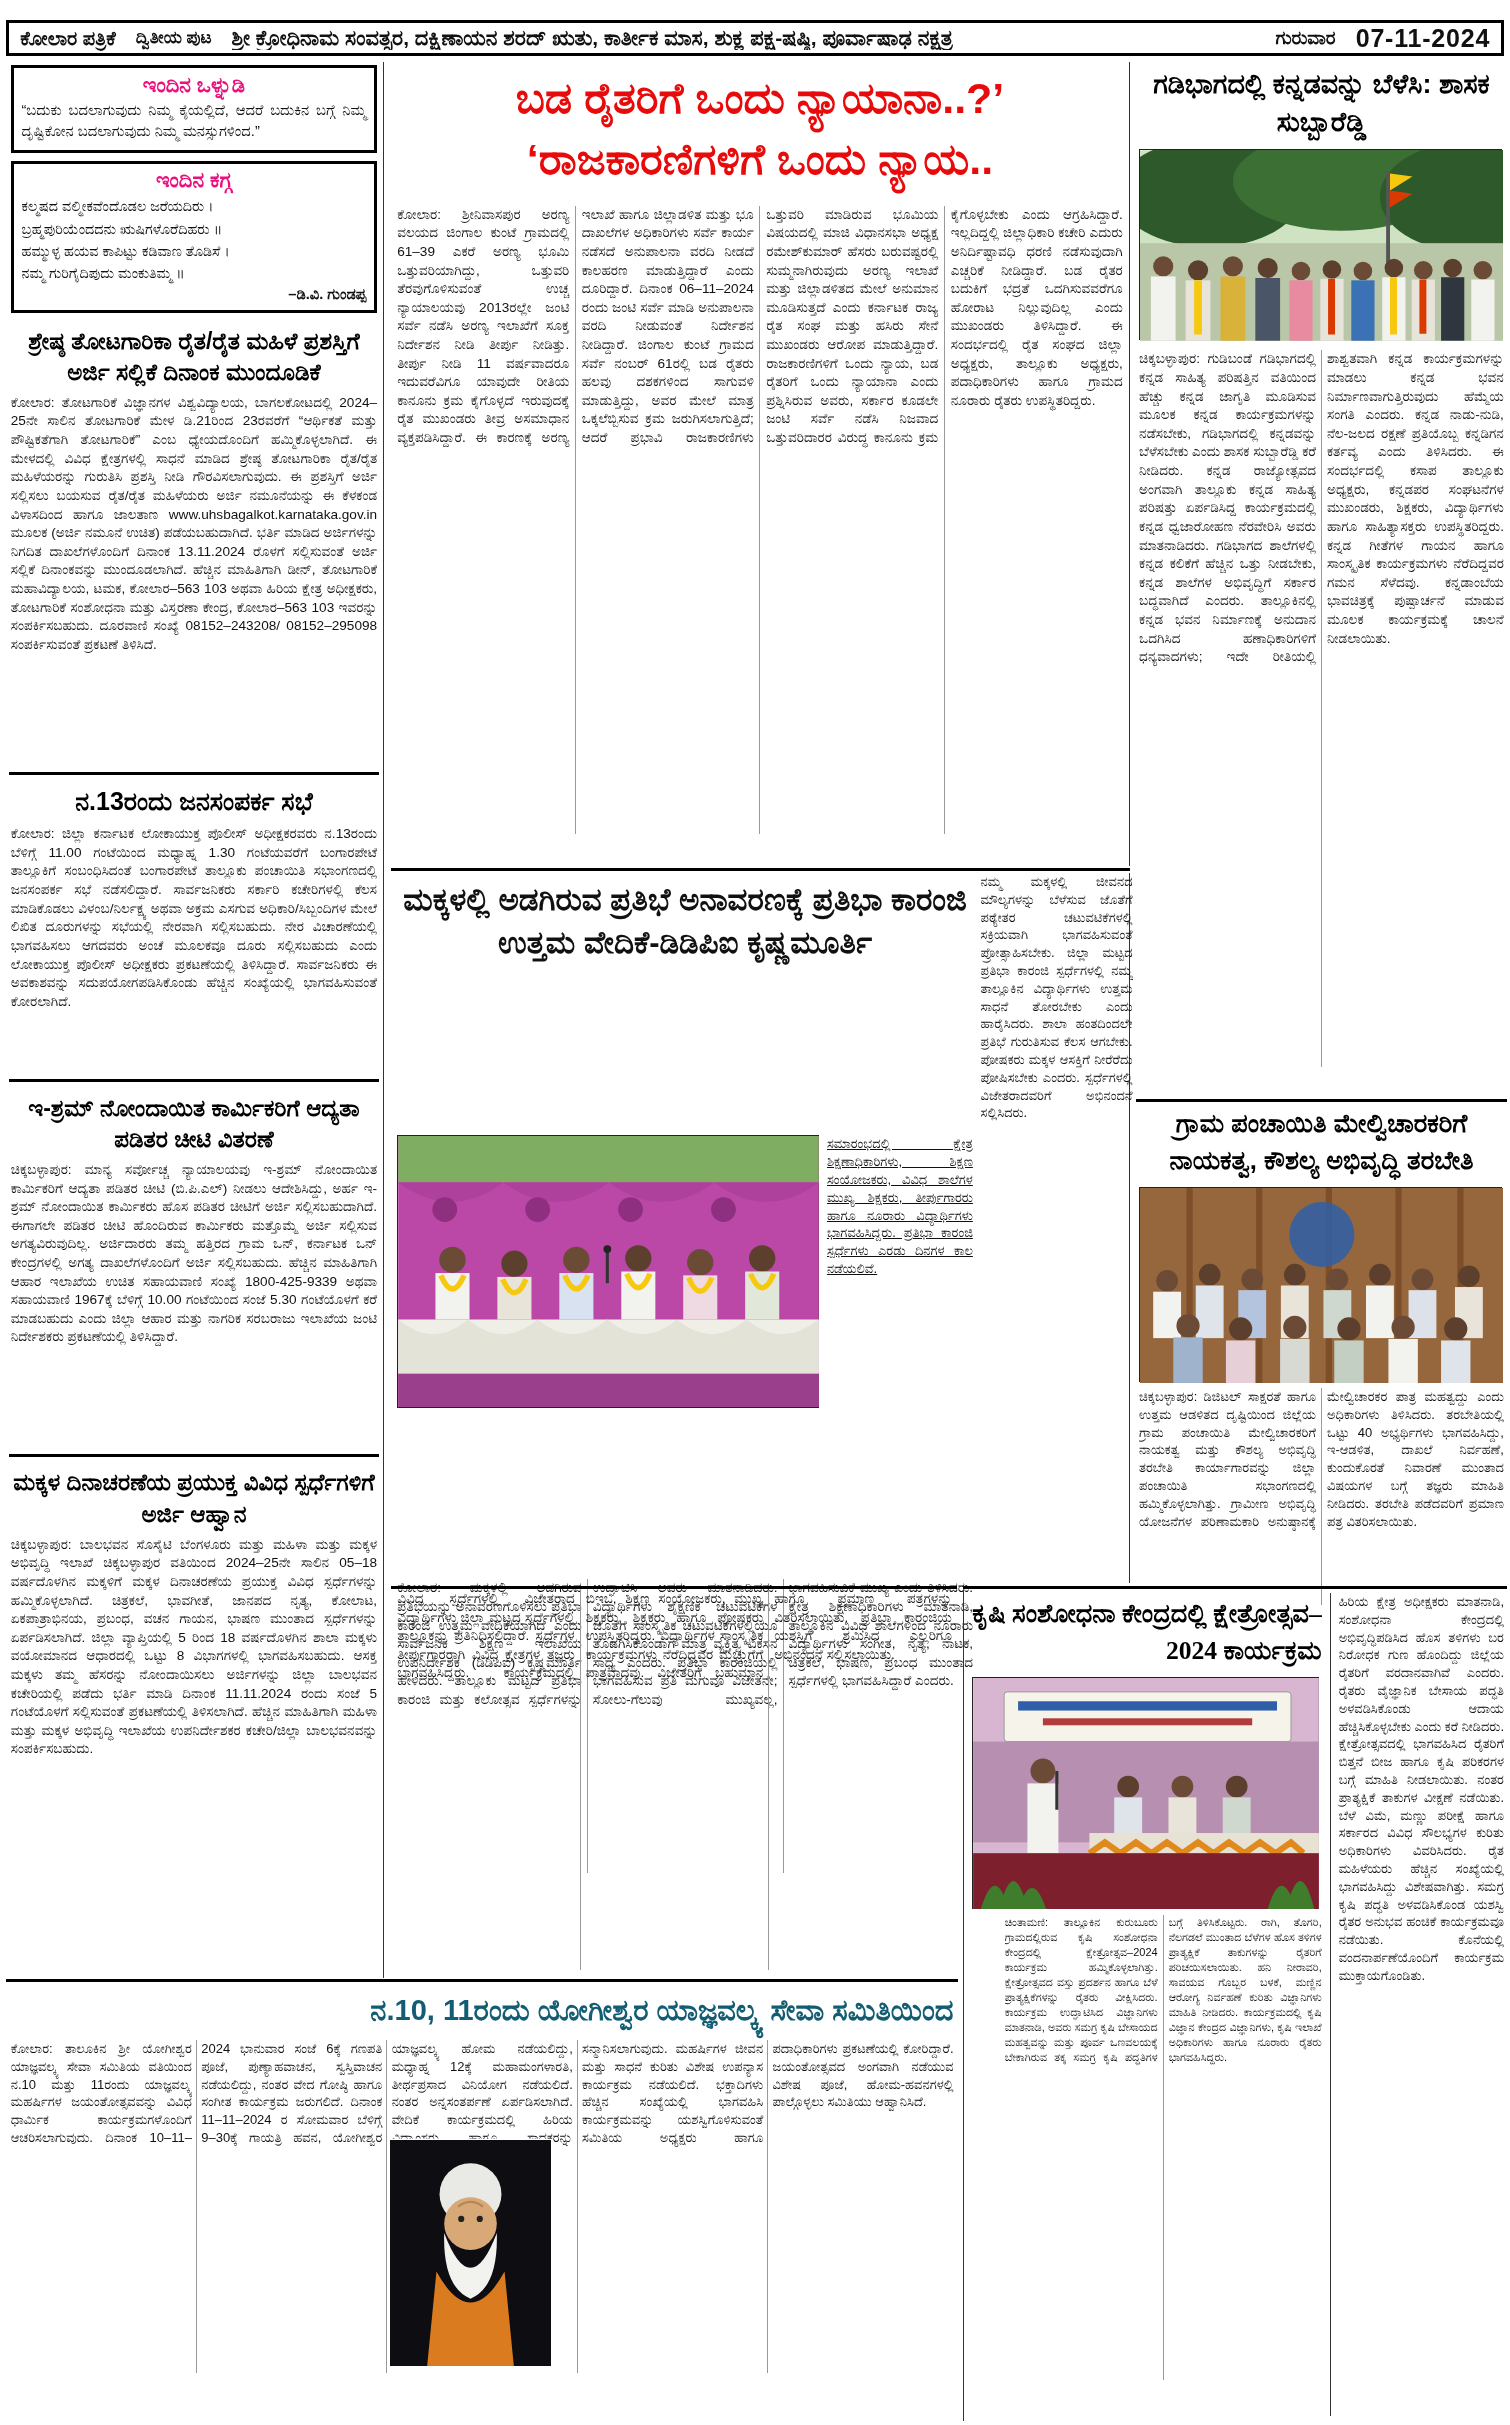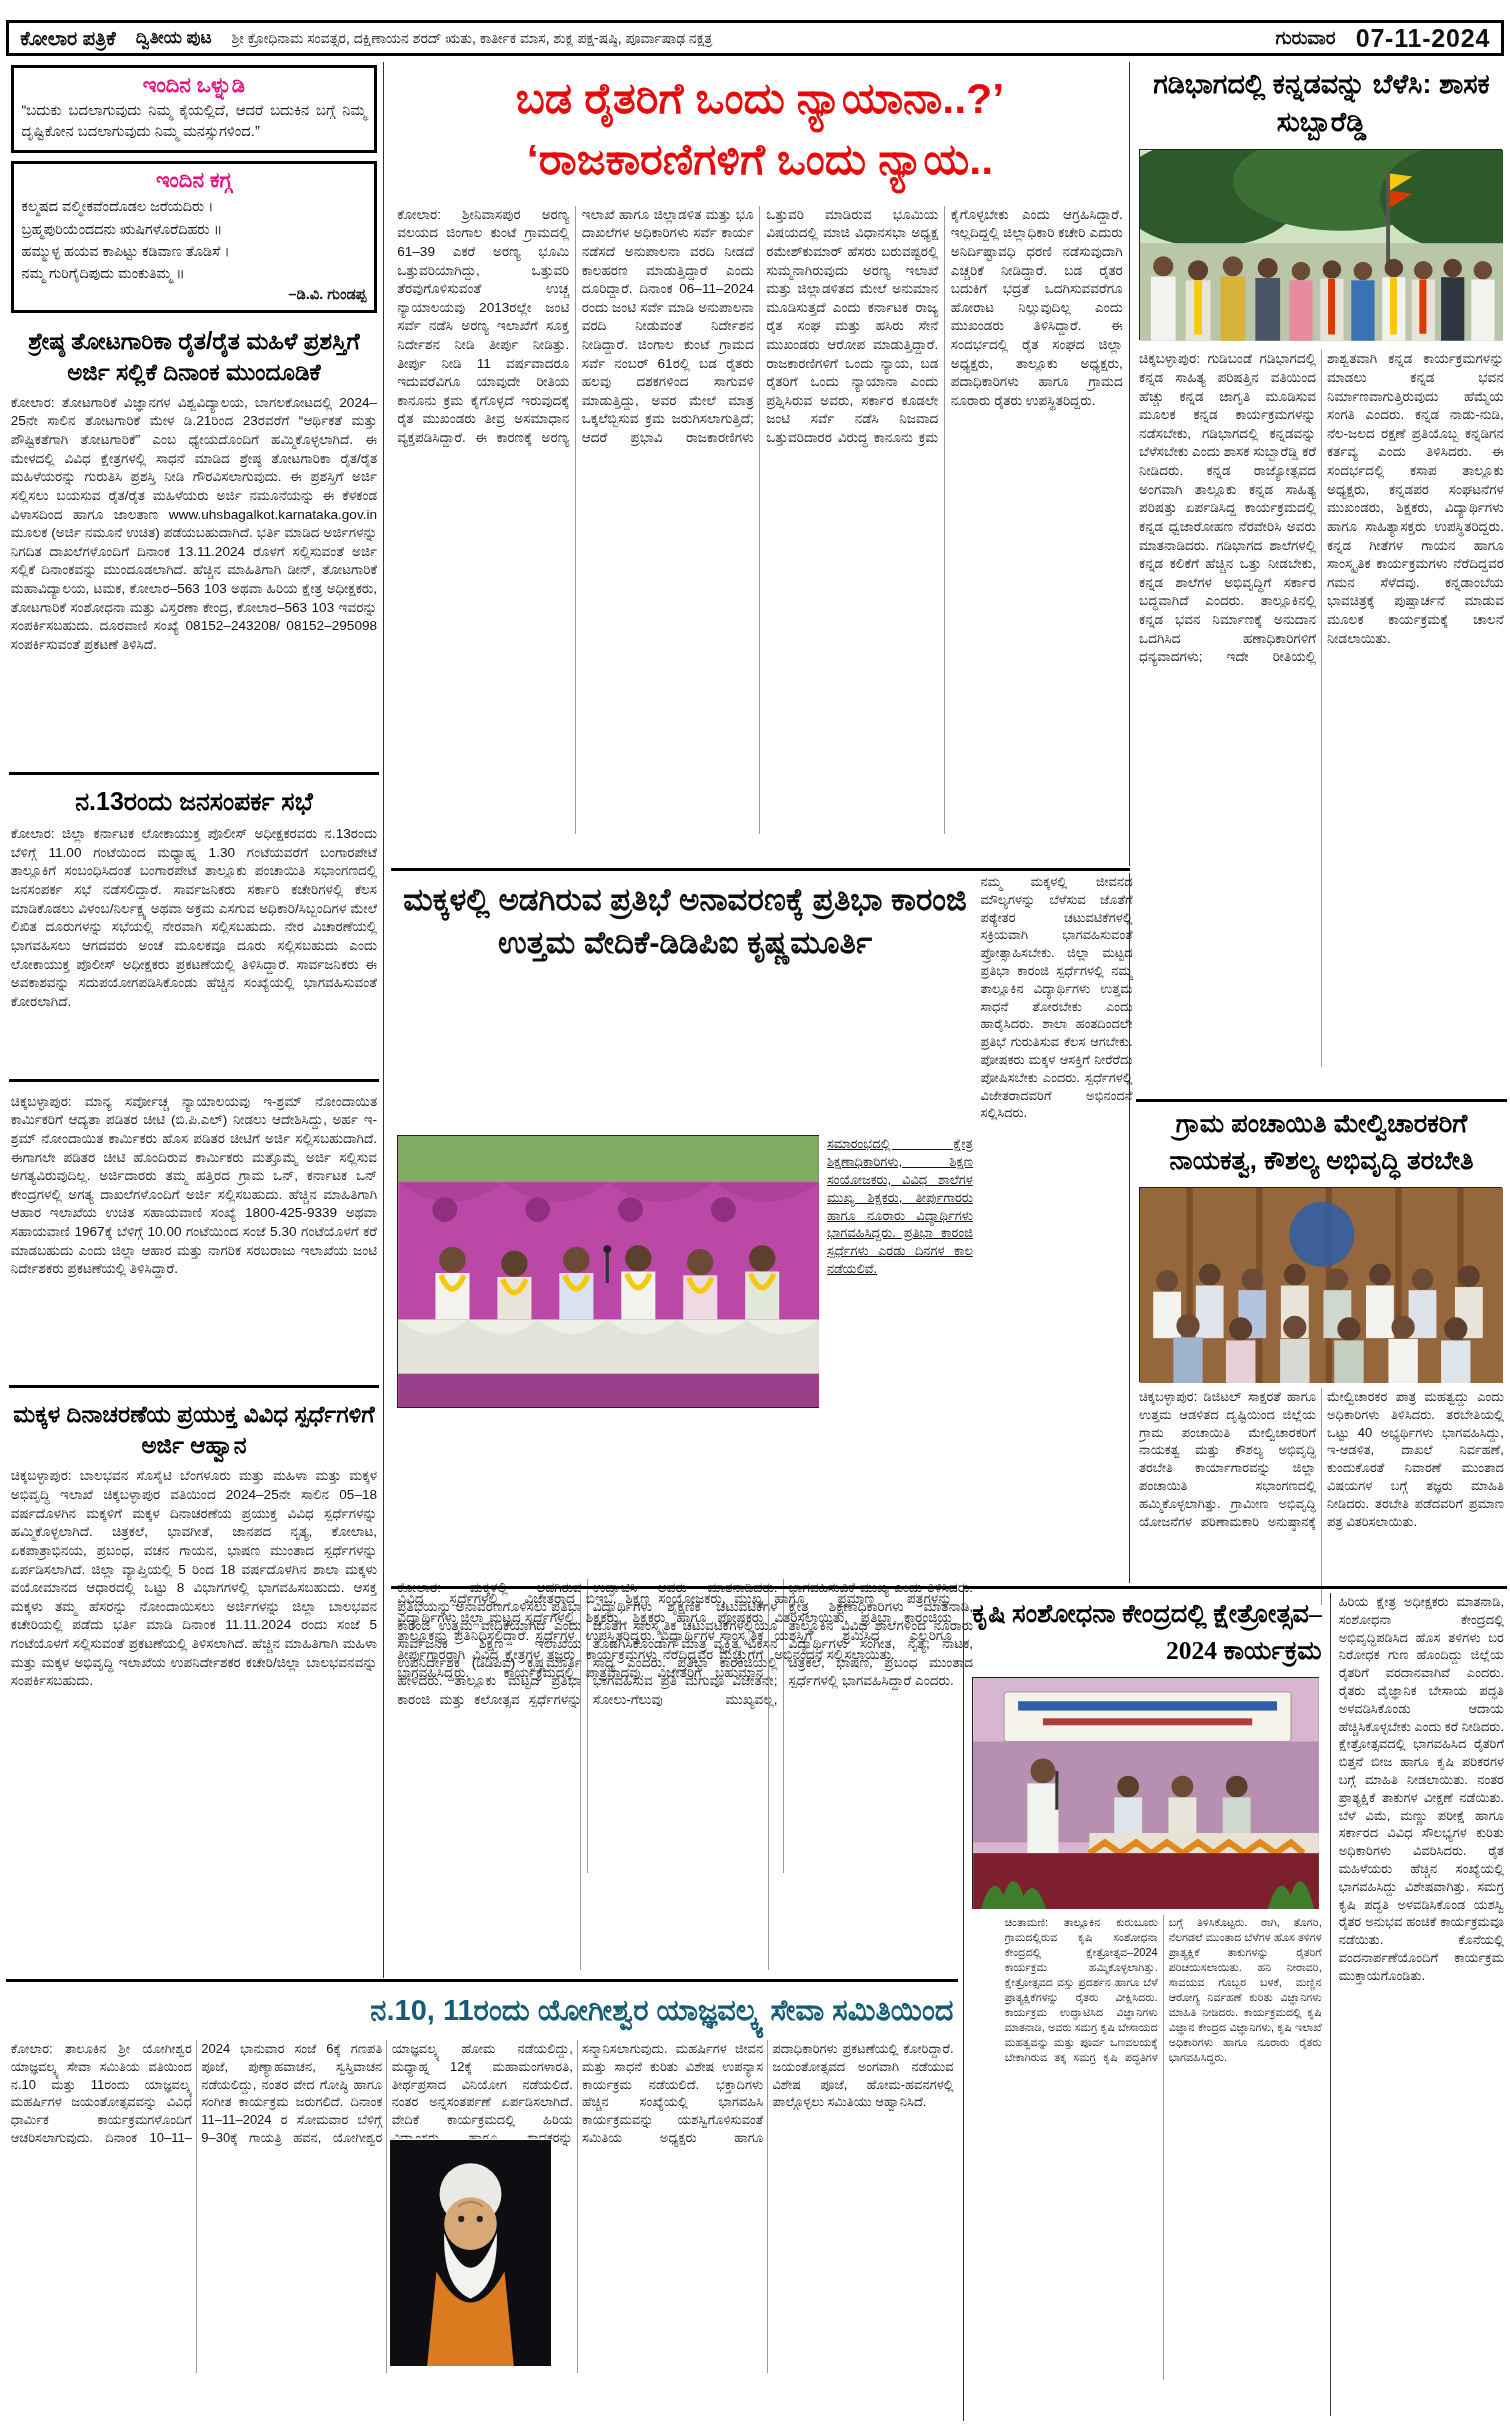--- a/index.html
+++ b/index.html
@@ -5,21 +5,21 @@
   * { margin:0; padding:0; box-sizing:border-box; }
   html,body { background:#fff; }
   body { font-family:"Liberation Sans", sans-serif; color:#111; }
   #page { position:relative; width:1510px; height:2426px; background:#fff; overflow:hidden; }
 
   
   #masthead { position:absolute; left:6.2px; top:20px; width:1498px; height:36px;
     border:3.1px solid #000; display:flex; align-items:center; padding:0 11px; gap:20px; }
   .mh-paper { font-size:19.4px; font-weight:bold; white-space:nowrap; }
   .mh-page  { font-size:17px; font-weight:bold; white-space:nowrap; }
-  .mh-alm   { flex:1; font-size:14px; font-weight:normal; white-space:nowrap; overflow:hidden; }
+  .mh-alm   { flex:1; font-size:21px; font-weight:bold; white-space:nowrap; overflow:hidden; }
   .mh-day   { font-size:18.6px; font-weight:bold; white-space:nowrap; }
   .mh-date  { font-size:25px; font-weight:bold; letter-spacing:0.8px; white-space:nowrap; }
 
   
   .rule-h { position:absolute; background:#000; }
   .body-txt { text-align:justify; font-size:13.6px; line-height:1.37; overflow:hidden; }
   .cols2 { column-count:2; column-gap:11px; column-rule:0.8px solid #999; }
   .cols3 { column-count:3; column-gap:11px; column-rule:0.8px solid #999; }
   .cols4 { column-count:4; column-gap:12.4px; column-rule:0.8px solid #999; }
   .cols5 { column-count:5; column-gap:9.3px; column-rule:0.8px solid #999; }
@@ -105,20 +105,21 @@
       <div class="headline">ಶ್ರೇಷ್ಠ ತೋಟಗಾರಿಕಾ ರೈತ/ರೈತ ಮಹಿಳೆ ಪ್ರಶಸ್ತಿಗೆ ಅರ್ಜಿ ಸಲ್ಲಿಕೆ ದಿನಾಂಕ ಮುಂದೂಡಿಕೆ</div>
       <div class="body-txt" style="height:370px;">ಕೋಲಾರ: ತೋಟಗಾರಿಕೆ ವಿಜ್ಞಾನಗಳ ವಿಶ್ವವಿದ್ಯಾಲಯ, ಬಾಗಲಕೋಟದಲ್ಲಿ 2024–25ನೇ ಸಾಲಿನ ತೋಟಗಾರಿಕೆ ಮೇಳ ಡಿ.21ರಿಂದ 23ರವರೆಗೆ “ಆರ್ಥಿಕತೆ ಮತ್ತು ಪೌಷ್ಟಿಕತೆಗಾಗಿ ತೋಟಗಾರಿಕೆ” ಎಂಬ ಧ್ಯೇಯದೊಂದಿಗೆ ಹಮ್ಮಿಕೊಳ್ಳಲಾಗಿದೆ. ಈ ಮೇಳದಲ್ಲಿ ವಿವಿಧ ಕ್ಷೇತ್ರಗಳಲ್ಲಿ ಸಾಧನೆ ಮಾಡಿದ ಶ್ರೇಷ್ಠ ತೋಟಗಾರಿಕಾ ರೈತ/ರೈತ ಮಹಿಳೆಯರನ್ನು ಗುರುತಿಸಿ ಪ್ರಶಸ್ತಿ ನೀಡಿ ಗೌರವಿಸಲಾಗುವುದು. ಈ ಪ್ರಶಸ್ತಿಗೆ ಅರ್ಜಿ ಸಲ್ಲಿಸಲು ಬಯಸುವ ರೈತ/ರೈತ ಮಹಿಳೆಯರು ಅರ್ಜಿ ನಮೂನೆಯನ್ನು ಈ ಕೆಳಕಂಡ ವಿಳಾಸದಿಂದ ಹಾಗೂ ಜಾಲತಾಣ www.uhsbagalkot.karnataka.gov.in ಮೂಲಕ (ಅರ್ಜಿ ನಮೂನೆ ಉಚಿತ) ಪಡೆಯಬಹುದಾಗಿದೆ. ಭರ್ತಿ ಮಾಡಿದ ಅರ್ಜಿಗಳನ್ನು ನಿಗದಿತ ದಾಖಲೆಗಳೊಂದಿಗೆ ದಿನಾಂಕ 13.11.2024 ರೊಳಗೆ ಸಲ್ಲಿಸುವಂತೆ ಅರ್ಜಿ ಸಲ್ಲಿಕೆ ದಿನಾಂಕವನ್ನು ಮುಂದೂಡಲಾಗಿದೆ. ಹೆಚ್ಚಿನ ಮಾಹಿತಿಗಾಗಿ ಡೀನ್, ತೋಟಗಾರಿಕೆ ಮಹಾವಿದ್ಯಾಲಯ, ಟಮಕ, ಕೋಲಾರ–563 103 ಅಥವಾ ಹಿರಿಯ ಕ್ಷೇತ್ರ ಅಧೀಕ್ಷಕರು, ತೋಟಗಾರಿಕೆ ಸಂಶೋಧನಾ ಮತ್ತು ವಿಸ್ತರಣಾ ಕೇಂದ್ರ, ಕೋಲಾರ–563 103 ಇವರನ್ನು ಸಂಪರ್ಕಿಸಬಹುದು. ದೂರವಾಣಿ ಸಂಖ್ಯೆ 08152–243208/ 08152–295098 ಸಂಪರ್ಕಿಸುವಂತೆ ಪ್ರಕಟಣೆ ತಿಳಿಸಿದೆ.</div>
     </div>
     <div class="l-rule"></div>
     <div class="l-art">
       <div class="headline" style="font-size:25px;">ನ.13ರಂದು ಜನಸಂಪರ್ಕ ಸಭೆ</div>
       <div class="body-txt" style="height:246px;">ಕೋಲಾರ: ಜಿಲ್ಲಾ ಕರ್ನಾಟಕ ಲೋಕಾಯುಕ್ತ ಪೊಲೀಸ್ ಅಧೀಕ್ಷಕರವರು ನ.13ರಂದು ಬೆಳಿಗ್ಗೆ 11.00 ಗಂಟೆಯಿಂದ ಮಧ್ಯಾಹ್ನ 1.30 ಗಂಟೆಯವರೆಗೆ ಬಂಗಾರಪೇಟೆ ತಾಲ್ಲೂಕಿಗೆ ಸಂಬಂಧಿಸಿದಂತೆ ಬಂಗಾರಪೇಟೆ ತಾಲ್ಲೂಕು ಪಂಚಾಯಿತಿ ಸಭಾಂಗಣದಲ್ಲಿ ಜನಸಂಪರ್ಕ ಸಭೆ ನಡೆಸಲಿದ್ದಾರೆ. ಸಾರ್ವಜನಿಕರು ಸರ್ಕಾರಿ ಕಚೇರಿಗಳಲ್ಲಿ ಕೆಲಸ ಮಾಡಿಕೊಡಲು ವಿಳಂಬ/ನಿರ್ಲಕ್ಷ್ಯ ಅಥವಾ ಅಕ್ರಮ ಎಸಗುವ ಅಧಿಕಾರಿ/ಸಿಬ್ಬಂದಿಗಳ ಮೇಲೆ ಲಿಖಿತ ದೂರುಗಳನ್ನು ಸಭೆಯಲ್ಲಿ ನೇರವಾಗಿ ಸಲ್ಲಿಸಬಹುದು. ನೇರ ವಿಚಾರಣೆಯಲ್ಲಿ ಭಾಗವಹಿಸಲು ಆಗದವರು ಅಂಚೆ ಮೂಲಕವೂ ದೂರು ಸಲ್ಲಿಸಬಹುದು ಎಂದು ಲೋಕಾಯುಕ್ತ ಪೊಲೀಸ್ ಅಧೀಕ್ಷಕರು ಪ್ರಕಟಣೆಯಲ್ಲಿ ತಿಳಿಸಿದ್ದಾರೆ. ಸಾರ್ವಜನಿಕರು ಈ ಅವಕಾಶವನ್ನು ಸದುಪಯೋಗಪಡಿಸಿಕೊಂಡು ಹೆಚ್ಚಿನ ಸಂಖ್ಯೆಯಲ್ಲಿ ಭಾಗವಹಿಸುವಂತೆ ಕೋರಲಾಗಿದೆ.</div>
     </div>
     <div class="l-rule"></div>
     <div class="l-art">
+      <div class="headline">ಇ-ಶ್ರಮ್ ನೋಂದಾಯಿತ ಕಾರ್ಮಿಕರಿಗೆ ಆದ್ಯತಾ ಪಡಿತರ ಚೀಟಿ ವಿತರಣೆ</div>
       <div class="body-txt" style="height:285px;">ಚಿಕ್ಕಬಳ್ಳಾಪುರ: ಮಾನ್ಯ ಸರ್ವೋಚ್ಚ ನ್ಯಾಯಾಲಯವು ಇ-ಶ್ರಮ್ ನೋಂದಾಯಿತ ಕಾರ್ಮಿಕರಿಗೆ ಆದ್ಯತಾ ಪಡಿತರ ಚೀಟಿ (ಬಿ.ಪಿ.ಎಲ್) ನೀಡಲು ಆದೇಶಿಸಿದ್ದು, ಅರ್ಹ ಇ-ಶ್ರಮ್ ನೋಂದಾಯಿತ ಕಾರ್ಮಿಕರು ಹೊಸ ಪಡಿತರ ಚೀಟಿಗೆ ಅರ್ಜಿ ಸಲ್ಲಿಸಬಹುದಾಗಿದೆ. ಈಗಾಗಲೇ ಪಡಿತರ ಚೀಟಿ ಹೊಂದಿರುವ ಕಾರ್ಮಿಕರು ಮತ್ತೊಮ್ಮೆ ಅರ್ಜಿ ಸಲ್ಲಿಸುವ ಅಗತ್ಯವಿರುವುದಿಲ್ಲ. ಅರ್ಜಿದಾರರು ತಮ್ಮ ಹತ್ತಿರದ ಗ್ರಾಮ ಒನ್, ಕರ್ನಾಟಕ ಒನ್ ಕೇಂದ್ರಗಳಲ್ಲಿ ಅಗತ್ಯ ದಾಖಲೆಗಳೊಂದಿಗೆ ಅರ್ಜಿ ಸಲ್ಲಿಸಬಹುದು. ಹೆಚ್ಚಿನ ಮಾಹಿತಿಗಾಗಿ ಆಹಾರ ಇಲಾಖೆಯ ಉಚಿತ ಸಹಾಯವಾಣಿ ಸಂಖ್ಯೆ 1800-425-9339 ಅಥವಾ ಸಹಾಯವಾಣಿ 1967ಕ್ಕೆ ಬೆಳಿಗ್ಗೆ 10.00 ಗಂಟೆಯಿಂದ ಸಂಜೆ 5.30 ಗಂಟೆಯೊಳಗೆ ಕರೆ ಮಾಡಬಹುದು ಎಂದು ಜಿಲ್ಲಾ ಆಹಾರ ಮತ್ತು ನಾಗರಿಕ ಸರಬರಾಜು ಇಲಾಖೆಯ ಜಂಟಿ ನಿರ್ದೇಶಕರು ಪ್ರಕಟಣೆಯಲ್ಲಿ ತಿಳಿಸಿದ್ದಾರೆ.</div>
     </div>
     <div class="l-rule"></div>
     <div class="l-art">
       <div class="headline">ಮಕ್ಕಳ ದಿನಾಚರಣೆಯ ಪ್ರಯುಕ್ತ ವಿವಿಧ ಸ್ಪರ್ಧೆಗಳಿಗೆ ಅರ್ಜಿ ಆಹ್ವಾನ</div>
       <div class="body-txt" style="height:333px;">ಚಿಕ್ಕಬಳ್ಳಾಪುರ: ಬಾಲಭವನ ಸೊಸೈಟಿ ಬೆಂಗಳೂರು ಮತ್ತು ಮಹಿಳಾ ಮತ್ತು ಮಕ್ಕಳ ಅಭಿವೃದ್ಧಿ ಇಲಾಖೆ ಚಿಕ್ಕಬಳ್ಳಾಪುರ ವತಿಯಿಂದ 2024–25ನೇ ಸಾಲಿನ 05–18 ವರ್ಷದೊಳಗಿನ ಮಕ್ಕಳಿಗೆ ಮಕ್ಕಳ ದಿನಾಚರಣೆಯ ಪ್ರಯುಕ್ತ ವಿವಿಧ ಸ್ಪರ್ಧೆಗಳನ್ನು ಹಮ್ಮಿಕೊಳ್ಳಲಾಗಿದೆ. ಚಿತ್ರಕಲೆ, ಭಾವಗೀತೆ, ಜಾನಪದ ನೃತ್ಯ, ಕೋಲಾಟ, ಏಕಪಾತ್ರಾಭಿನಯ, ಪ್ರಬಂಧ, ವಚನ ಗಾಯನ, ಭಾಷಣ ಮುಂತಾದ ಸ್ಪರ್ಧೆಗಳನ್ನು ಏರ್ಪಡಿಸಲಾಗಿದೆ. ಜಿಲ್ಲಾ ವ್ಯಾಪ್ತಿಯಲ್ಲಿ 5 ರಿಂದ 18 ವರ್ಷದೊಳಗಿನ ಶಾಲಾ ಮಕ್ಕಳು ವಯೋಮಾನದ ಆಧಾರದಲ್ಲಿ ಒಟ್ಟು 8 ವಿಭಾಗಗಳಲ್ಲಿ ಭಾಗವಹಿಸಬಹುದು. ಆಸಕ್ತ ಮಕ್ಕಳು ತಮ್ಮ ಹೆಸರನ್ನು ನೋಂದಾಯಿಸಲು ಅರ್ಜಿಗಳನ್ನು ಜಿಲ್ಲಾ ಬಾಲಭವನ ಕಚೇರಿಯಲ್ಲಿ ಪಡೆದು ಭರ್ತಿ ಮಾಡಿ ದಿನಾಂಕ 11.11.2024 ರಂದು ಸಂಜೆ 5 ಗಂಟೆಯೊಳಗೆ ಸಲ್ಲಿಸುವಂತೆ ಪ್ರಕಟಣೆಯಲ್ಲಿ ತಿಳಿಸಲಾಗಿದೆ. ಹೆಚ್ಚಿನ ಮಾಹಿತಿಗಾಗಿ ಮಹಿಳಾ ಮತ್ತು ಮಕ್ಕಳ ಅಭಿವೃದ್ಧಿ ಇಲಾಖೆಯ ಉಪನಿರ್ದೇಶಕರ ಕಚೇರಿ/ಜಿಲ್ಲಾ ಬಾಲಭವನವನ್ನು ಸಂಪರ್ಕಿಸಬಹುದು.</div>
     </div>
   </div>
 
   <div id="center-top">

